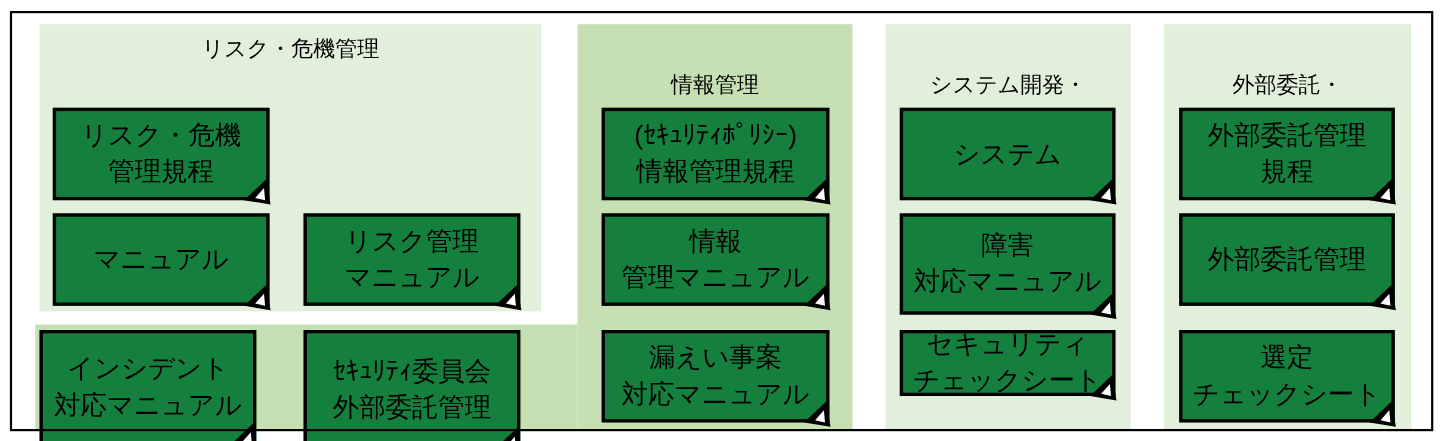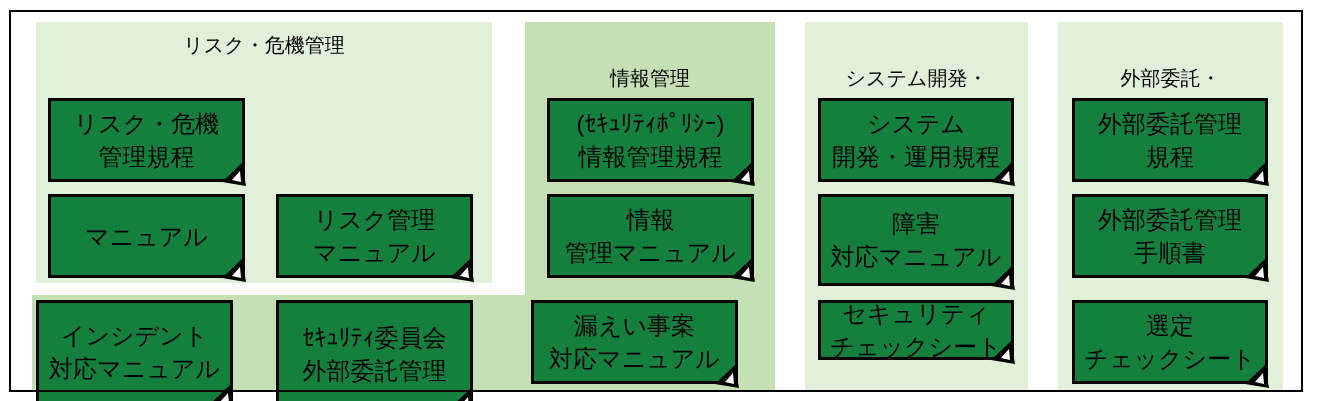--- a/index.html
+++ b/index.html
@@ -130,32 +130,31 @@
 
   <div class="doc" style="left:547px;top:194px;width:207px;height:84px">
     <div class="doc-line">情報</div>
     <div class="doc-line">管理マニュアル</div>
     <svg class="fold" viewBox="0 0 26 26">
       <polygon points="1,21 21,2 25,25" fill="#000"></polygon>
       <polygon points="11,19 19,10 20,21" fill="#fff"></polygon>
     </svg>
   </div>
 
-  <div class="doc" style="left:531px;top:300px;width:207px;height:84px">
+  <div class="doc" style="left:547px;top:300px;width:207px;height:84px">
     <div class="doc-line">漏えい事案</div>
     <div class="doc-line">対応マニュアル</div>
     <svg class="fold" viewBox="0 0 26 26">
       <polygon points="1,21 21,2 25,25" fill="#000"></polygon>
       <polygon points="11,19 19,10 20,21" fill="#fff"></polygon>
     </svg>
   </div>
 
   <div class="doc" style="left:818px;top:98px;width:196px;height:84px">
     <div class="doc-line">システム</div>
-    <div class="doc-line">開発・運用規程</div>
     <svg class="fold" viewBox="0 0 26 26">
       <polygon points="1,21 21,2 25,25" fill="#000"></polygon>
       <polygon points="11,19 19,10 20,21" fill="#fff"></polygon>
     </svg>
   </div>
 
   <div class="doc" style="left:818px;top:194px;width:196px;height:92px">
     <div class="doc-line">障害</div>
     <div class="doc-line">対応マニュアル</div>
     <svg class="fold" viewBox="0 0 26 26">
@@ -177,21 +176,20 @@
     <div class="doc-line">外部委託管理</div>
     <div class="doc-line">規程</div>
     <svg class="fold" viewBox="0 0 26 26">
       <polygon points="1,21 21,2 25,25" fill="#000"></polygon>
       <polygon points="11,19 19,10 20,21" fill="#fff"></polygon>
     </svg>
   </div>
 
   <div class="doc" style="left:1072px;top:194px;width:196px;height:84px">
     <div class="doc-line">外部委託管理</div>
-    <div class="doc-line">手順書</div>
     <svg class="fold" viewBox="0 0 26 26">
       <polygon points="1,21 21,2 25,25" fill="#000"></polygon>
       <polygon points="11,19 19,10 20,21" fill="#fff"></polygon>
     </svg>
   </div>
 
   <div class="doc" style="left:1072px;top:300px;width:196px;height:84px">
     <div class="doc-line">選定</div>
     <div class="doc-line">チェックシート</div>
     <svg class="fold" viewBox="0 0 26 26">

